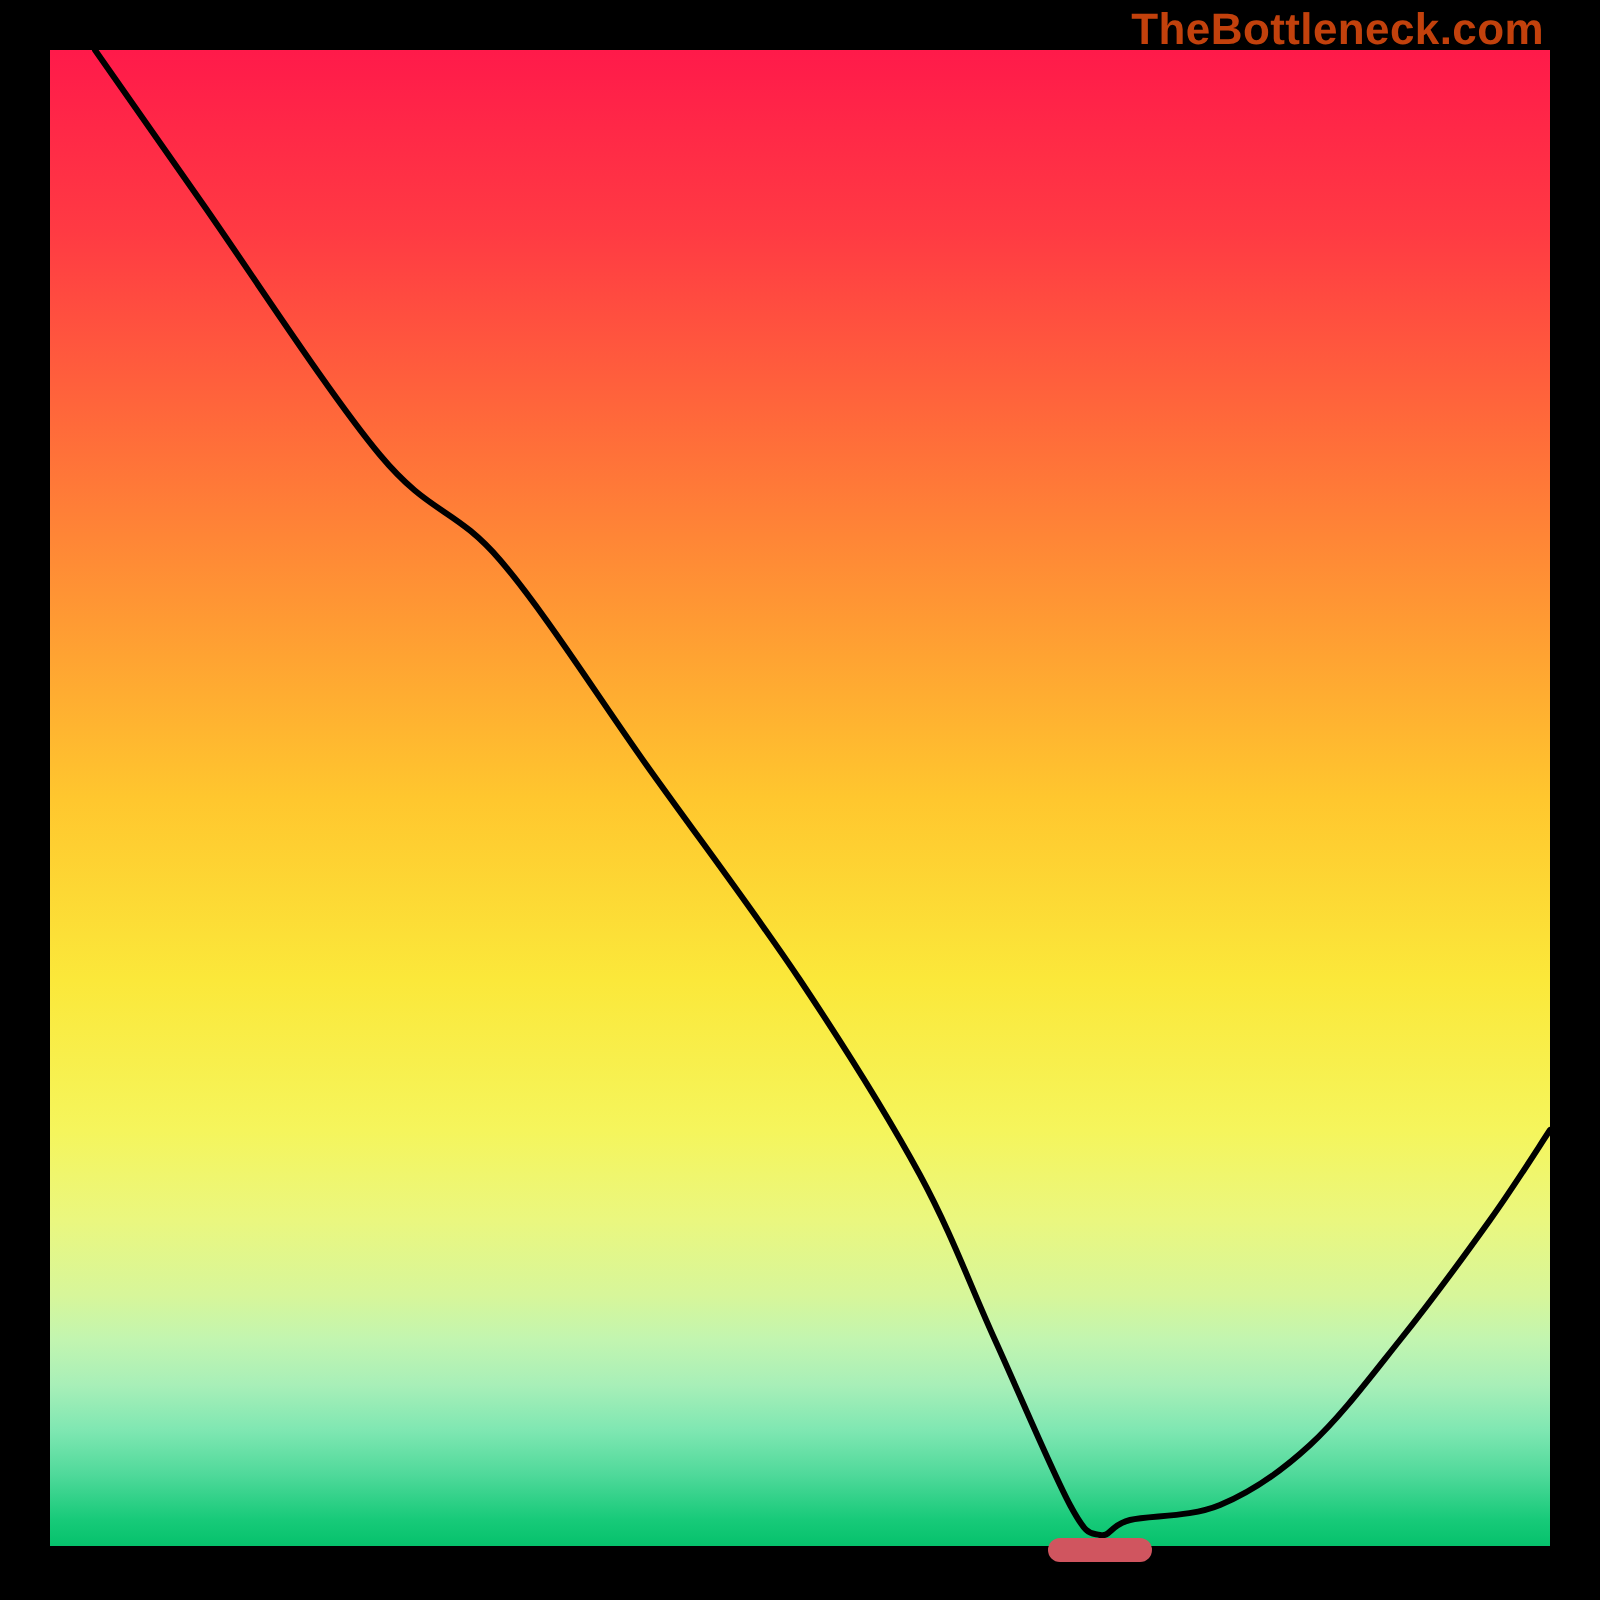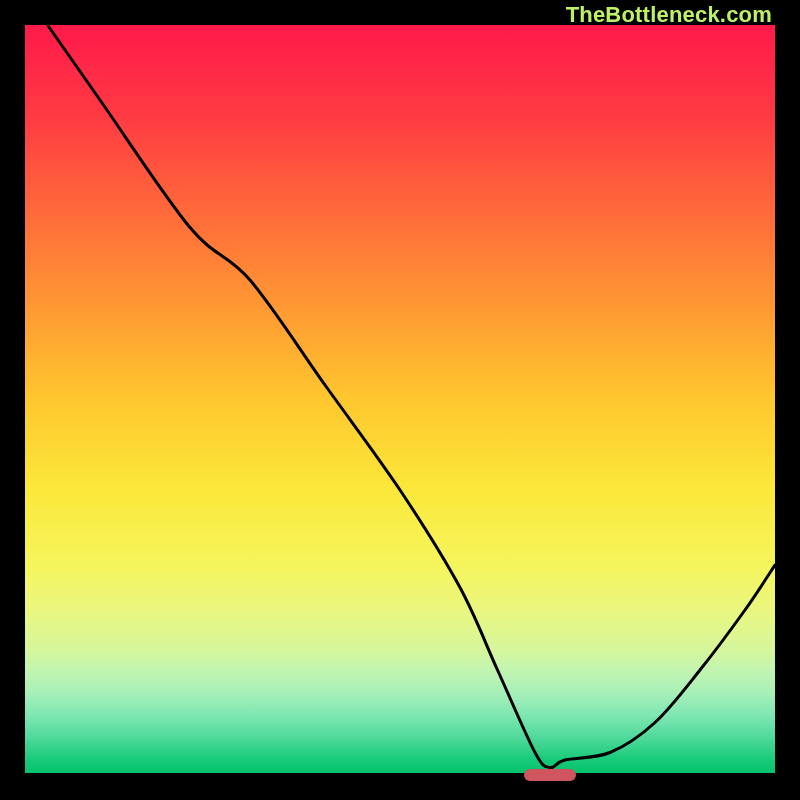--- a/index.html
+++ b/index.html
@@ -49,21 +49,21 @@
     position: absolute;
     inset: 0;
   }
   .watermark {
     position: absolute;
     top: 2px;
     right: 28px;
     font-family: Arial, Helvetica, sans-serif;
     font-size: 22px;
     font-weight: 600;
-    color: #bef264;
+    color: #c2410c;
     letter-spacing: 0.2px;
   }
   .baseline {
     position: absolute;
     left: 0;
     right: 0;
     bottom: 0;
     height: 2px;
     background: #000;
   }

